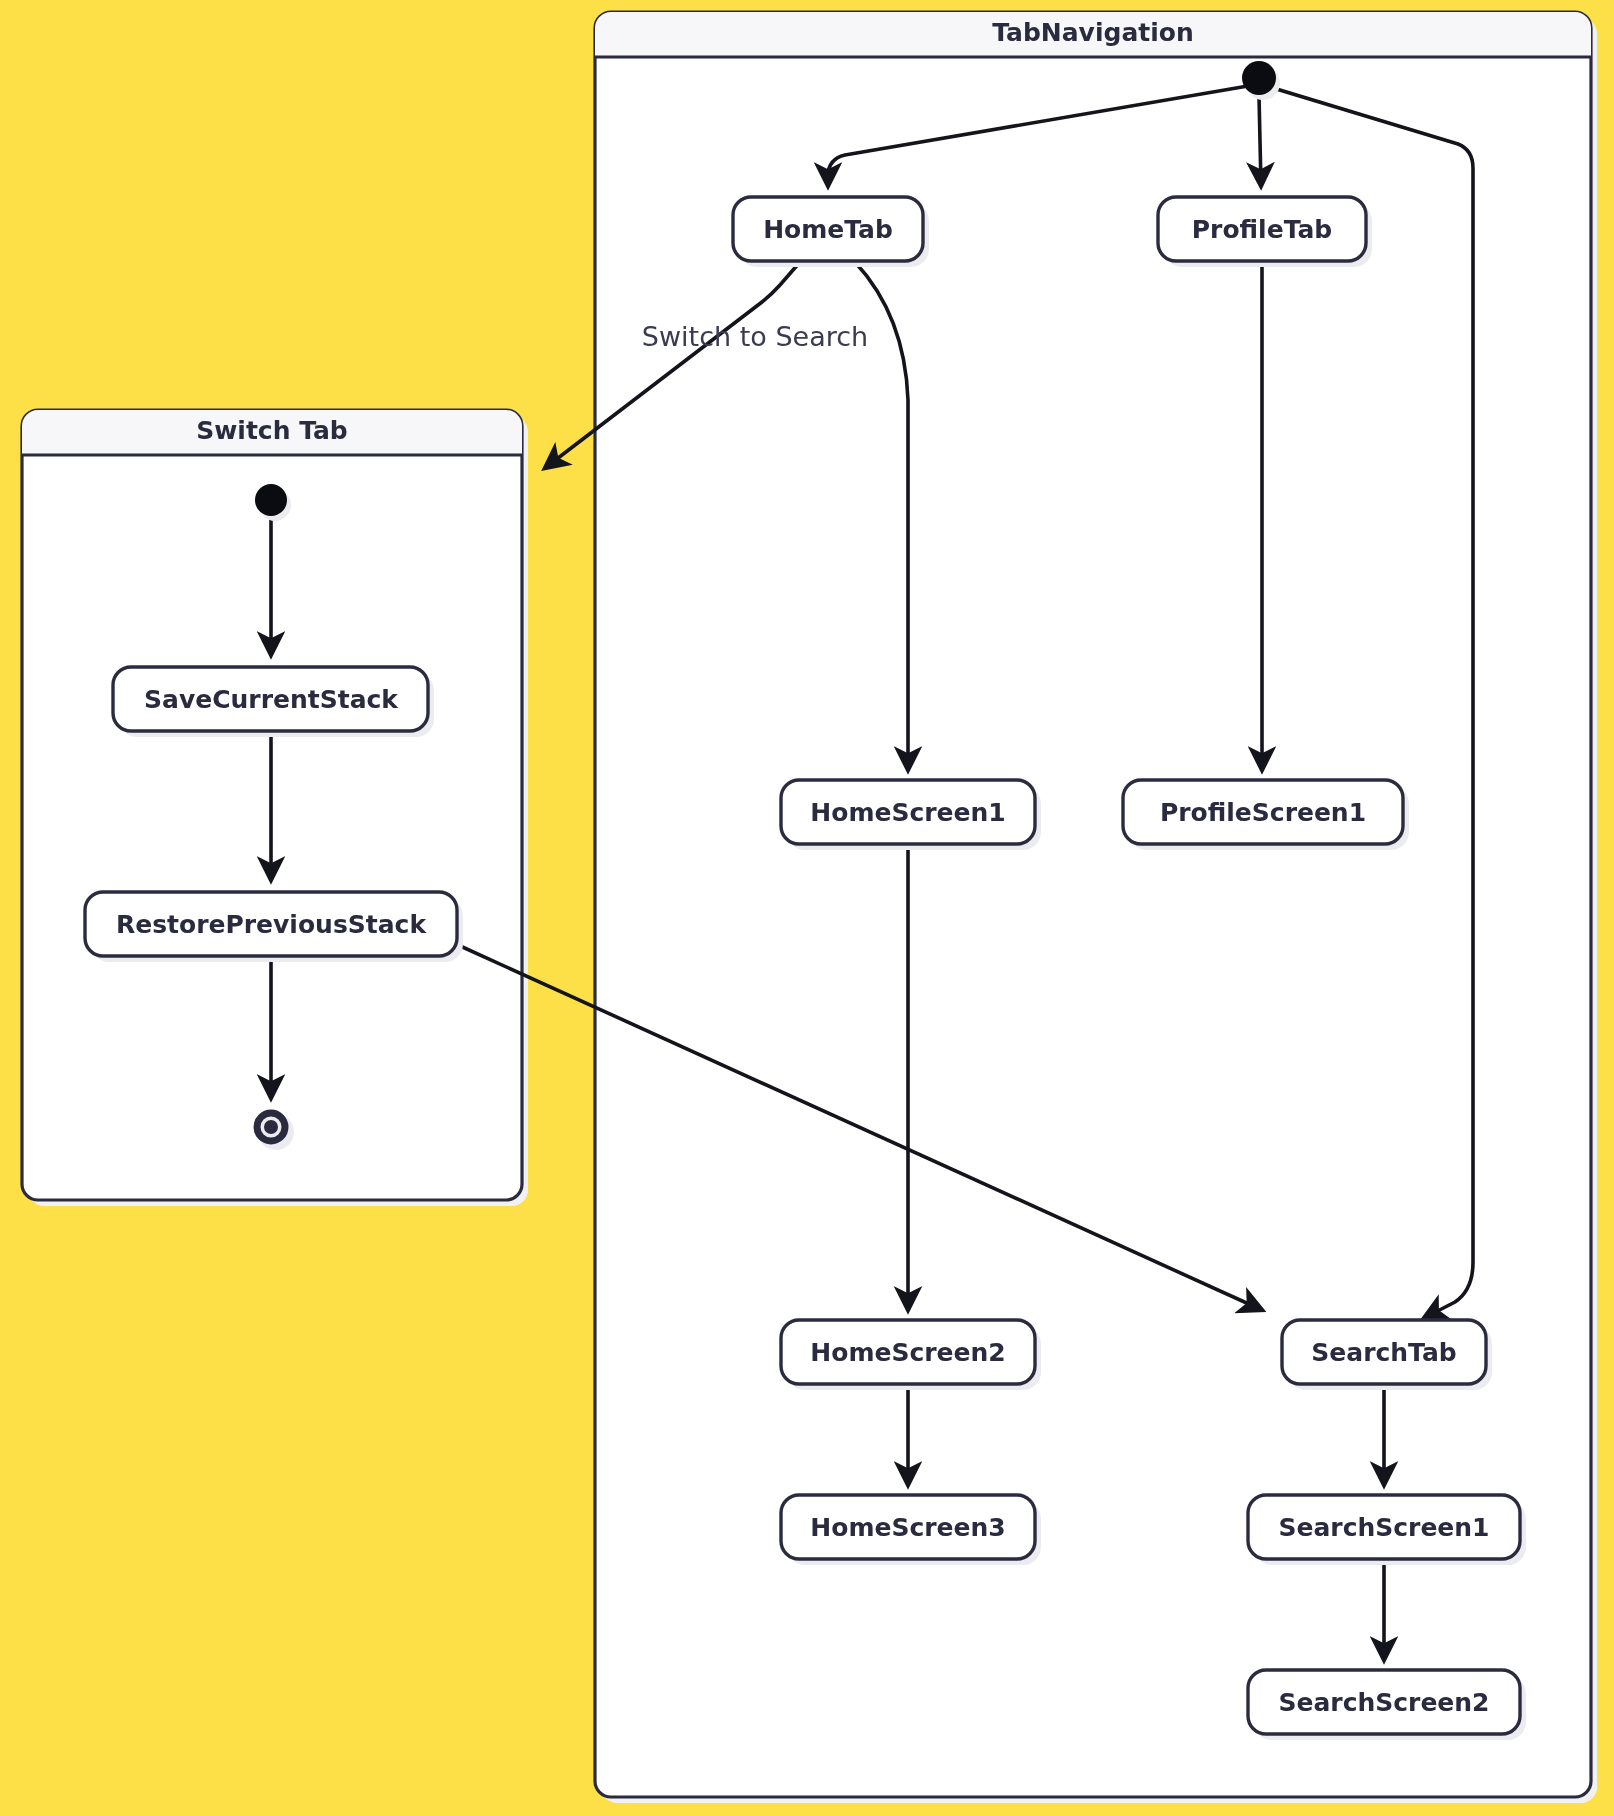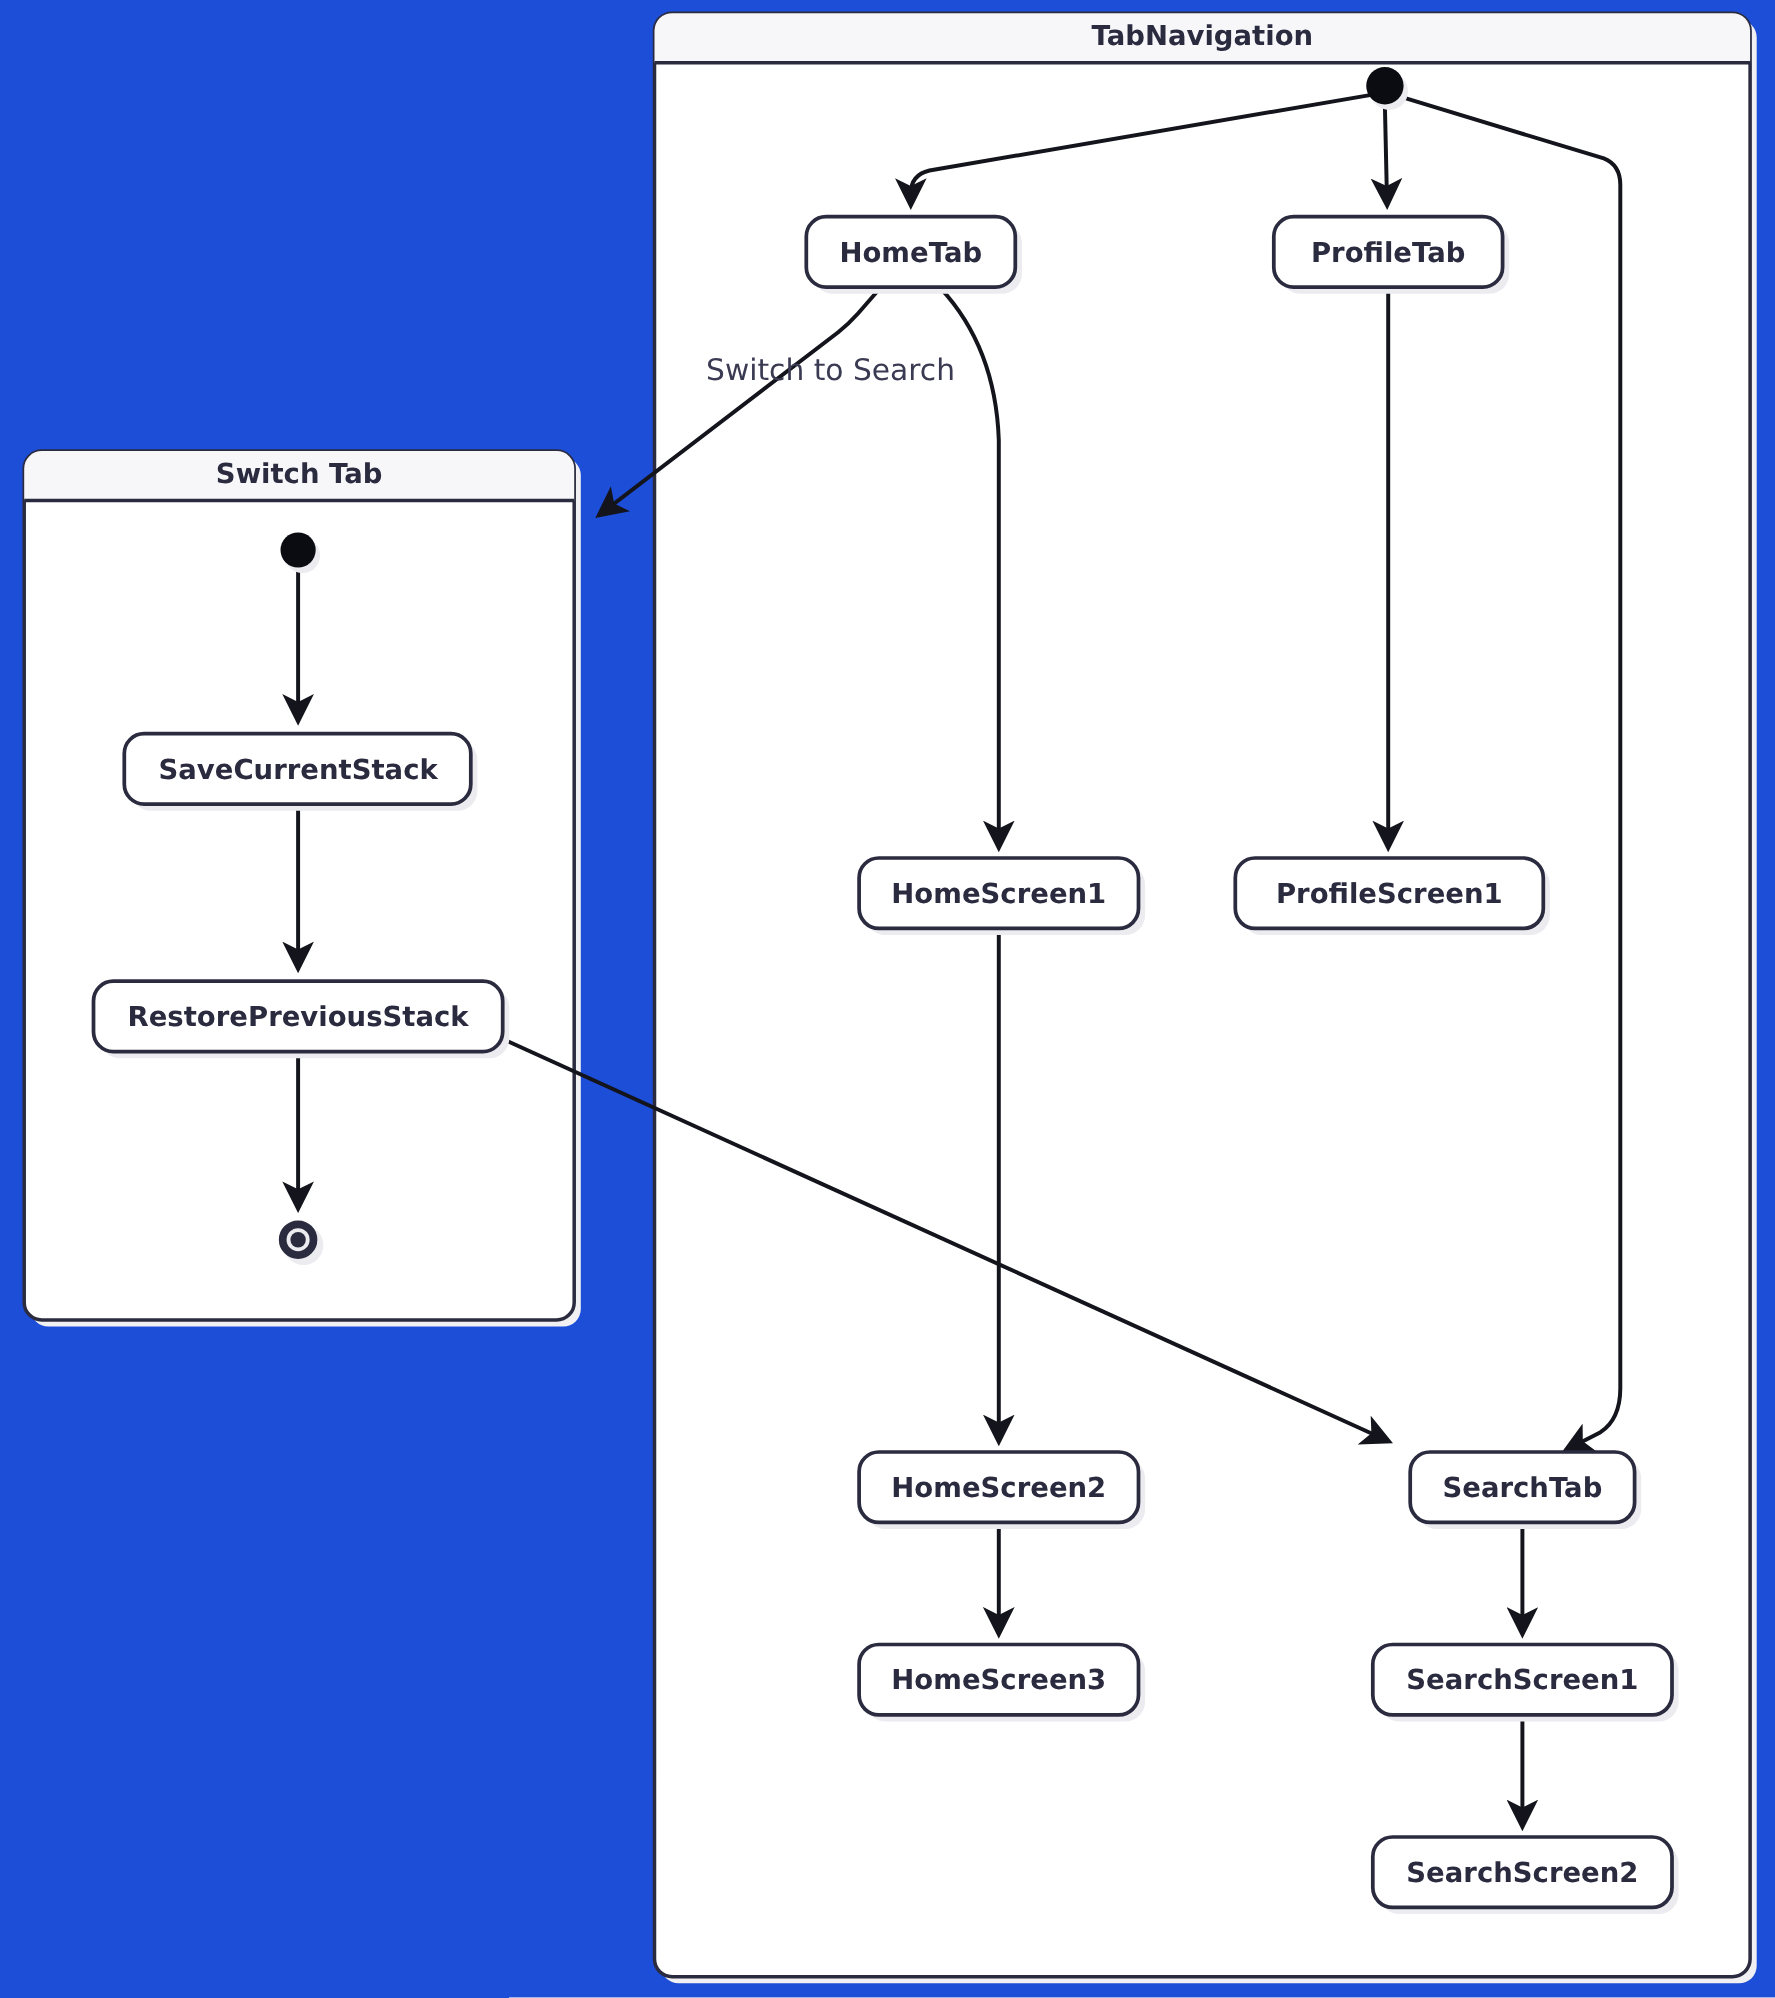--- a/index.html
+++ b/index.html
@@ -4,21 +4,21 @@
 <style>
   html, body {
     margin: 0;
     padding: 0;
     background: #ffffff;
   }
   #canvas {
     position: relative;
     width: 1614px;
     height: 1816px;
-    background: #1d4ed8;
+    background: #fde047;
     font-family: "DejaVu Sans", sans-serif;
   }
   svg#diagram {
     position: absolute;
     left: 0;
     top: 0;
     width: 1614px;
     height: 1816px;
   }
   .cluster-rect {

